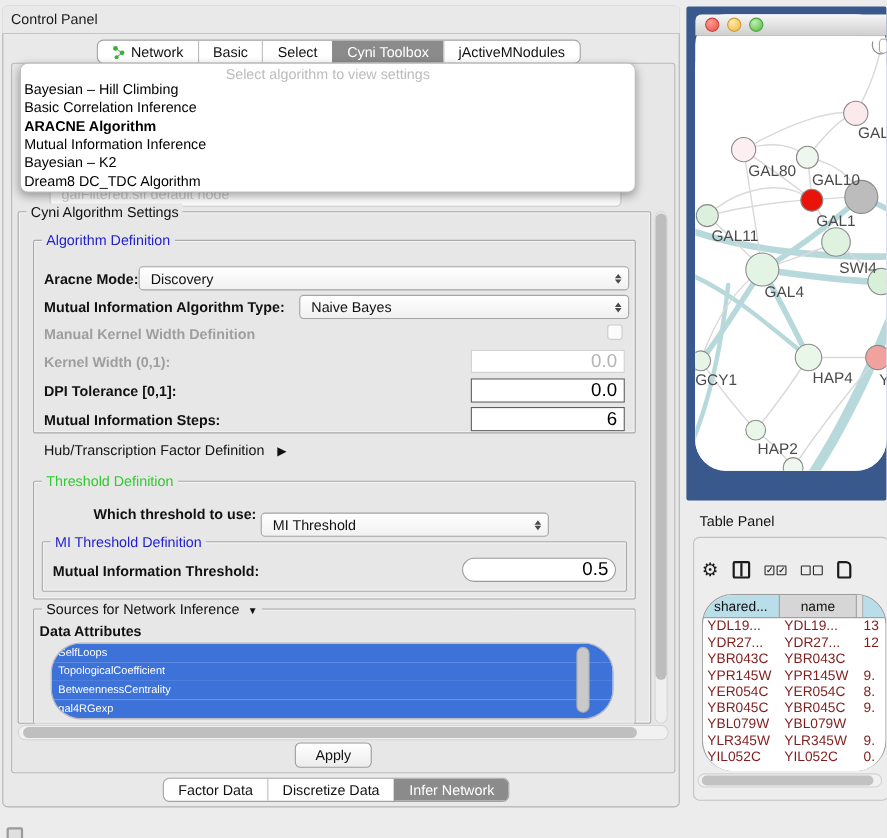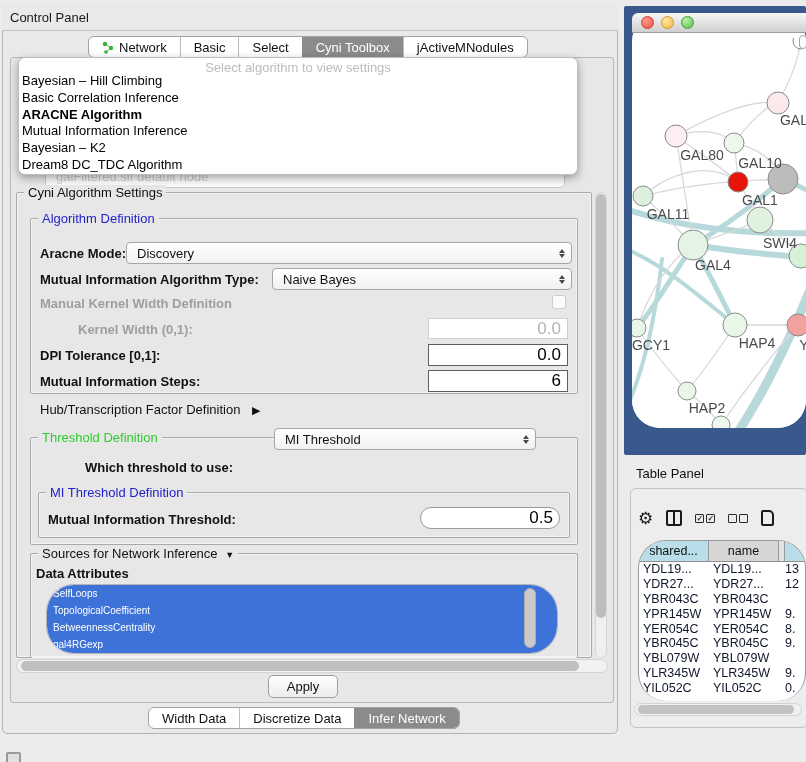--- a/index.html
+++ b/index.html
@@ -127,21 +127,21 @@
   .docico{width:13px;height:16px;border:2px solid #1a1a1a;border-radius:2px 5px 2px 2px;}
 
   .tbl{left:638px;top:540px;width:168px;height:161px;background:#fff;
     border:1px solid #9a9a9a;border-bottom:none;overflow:hidden;}
   .t-head{display:flex;height:21px;border-bottom:1px solid #8f8f8f;font-size:12.5px;color:#111;}
   .t-head .hc{display:flex;align-items:center;justify-content:center;border-right:1px solid #9a9a9a;}
   .hc.c1{width:70px;background:var(--hdr-blue);}
   .hc.c2{width:70px;background:#d6d6d6;}
   .hc.gap{width:6px;background:#e3e3e3;}
   .hc.c3{flex:1;background:var(--hdr-blue);border-right:none;}
-  .t-body{font-size:12.5px;color:#0f172a;}
+  .t-body{font-size:12.5px;color:#7f1d1d;}
   .t-row{display:flex;height:14.8px;align-items:center;}
   .t-row span{white-space:nowrap;overflow:hidden;}
   .t-row .c1{width:70px;padding-left:4px;}
   .t-row .c2{width:70px;padding-left:4px;}
   .t-row .c3{flex:1;padding-left:6px;}
   .tp-hscroll{left:634px;top:703px;width:168px;height:13px;background:#f0f0f0;
     border:1px solid #d2d2d2;border-radius:7px;}
   .tp-hthumb{left:638px;top:705px;width:156px;height:9px;background:#c2c2c2;border-radius:5px;}
 
   .mini-ico{left:6px;top:752px;width:15px;height:14px;border:2px solid #9a9a9a;
@@ -217,39 +217,39 @@
   <span>Naive Bayes</span>
   <span class="spin">
       <i class="up"></i>
       <i class="dn"></i>
     </span>
 </div>
 
 <span class="lbl dis" style="left:40px;top:296px;">Manual Kernel Width Definition</span>
 <span class="checkbox" style="left:552px;top:295px;"></span>
 
-<span class="lbl dis" style="left:40px;top:322px;margin-left:38px;">Kernel Width (0,1):</span>
+<span class="lbl dis" style="left:40px;top:322px;">Kernel Width (0,1):</span>
 <div class="field dis" style="left:428px;top:318px;width:140px;">0.0</div>
 
 <span class="lbl" style="left:40px;top:348px;">DPI Tolerance [0,1]:</span>
 <div class="field" style="left:428px;top:344px;width:140px;">0.0</div>
 
 <span class="lbl" style="left:40px;top:374px;">Mutual Information Steps:</span>
 <div class="field" style="left:428px;top:370px;width:140px;">6</div>
 
 <span class="lbl" style="left:40px;top:402px;font-weight:normal;">
   <span>Hub/Transcription Factor Definition</span>
   <span class="arrow-r">▶</span>
 </span>
 
 <div class="abs grp" style="left:30px;top:437px;width:548px;height:108px;"></div>
 <span class="grp-title t-green" style="left:38px;top:430px;">Threshold Definition</span>
 
 <span class="lbl" style="left:85px;top:460px;">Which threshold to use:</span>
-<div class="combo" style="left:237px;top:428px;width:262px;margin-left:37px;">
+<div class="combo" style="left:237px;top:466px;width:262px;">
   <span>MI Threshold</span>
   <span class="spin">
       <i class="up"></i>
       <i class="dn"></i>
     </span>
 </div>
 
 <div class="abs grp" style="left:38px;top:492px;width:532px;height:46px;"></div>
 <span class="grp-title t-blue" style="left:46px;top:485px;">MI Threshold Definition</span>
 
@@ -272,21 +272,21 @@
 <div class="abs attr-scroll"></div>
 
 <div class="abs vtrack"></div>
 <div class="abs vthumb"></div>
 <div class="abs htrack"></div>
 <div class="abs hthumb"></div>
 
 <div class="abs apply-btn">Apply</div>
 
 <div class="abs seg bot-tabs">
-  <span class="tab">Width Data</span>
+  <span class="tab">Factor Data</span>
   <span class="tab">Discretize Data</span>
   <span class="tab sel">Infer Network</span>
 </div>
 
 <div class="abs net-frame"></div>
 <div class="abs mac-win"></div>
 <div class="abs mac-titlebar">
   <span class="light red"></span>
   <span class="light yellow"></span>
   <span class="light green"></span>

